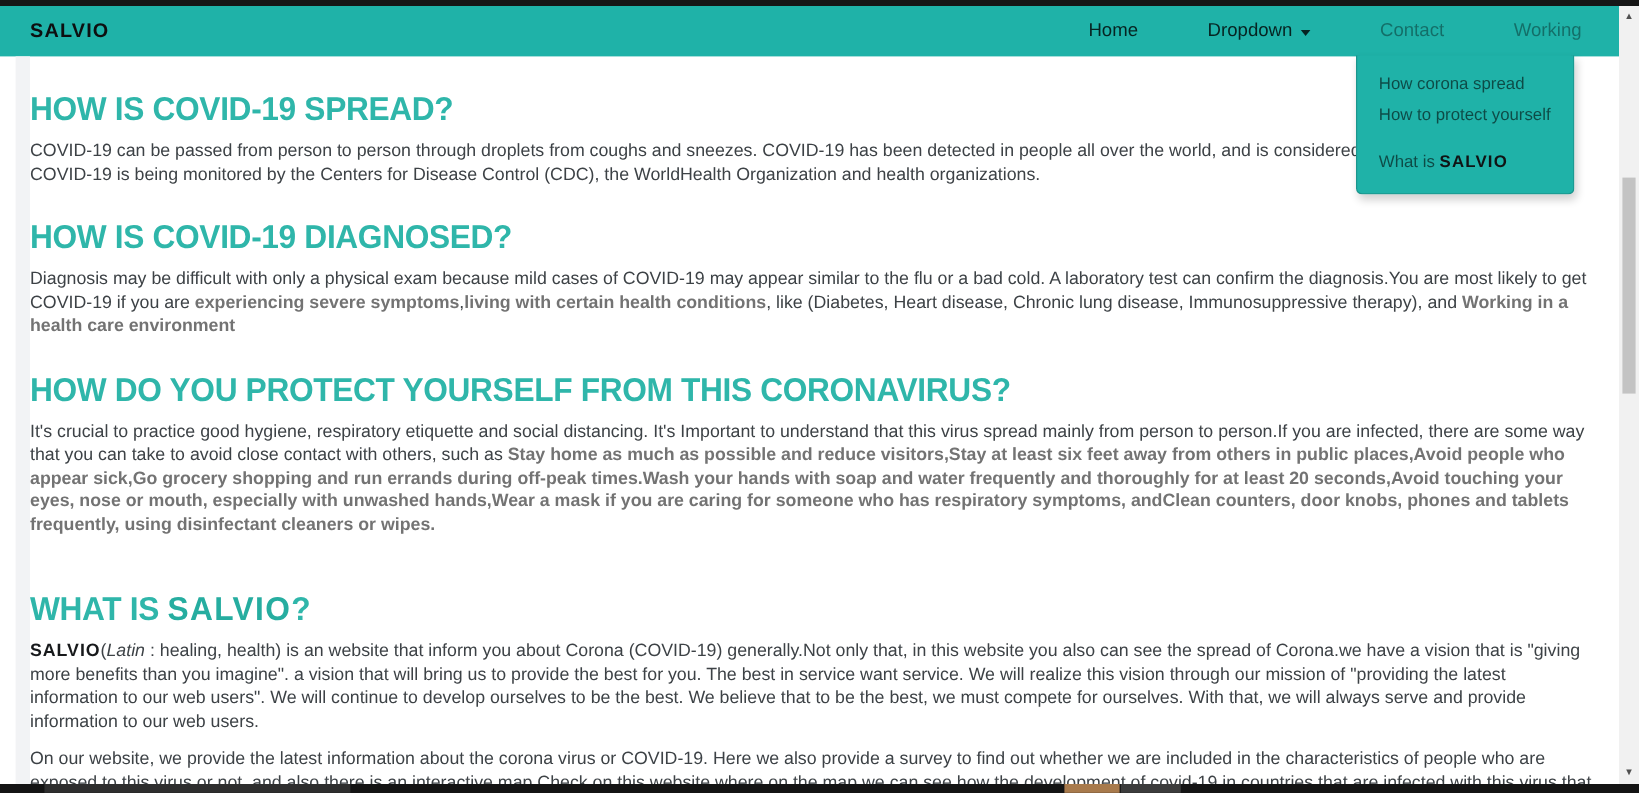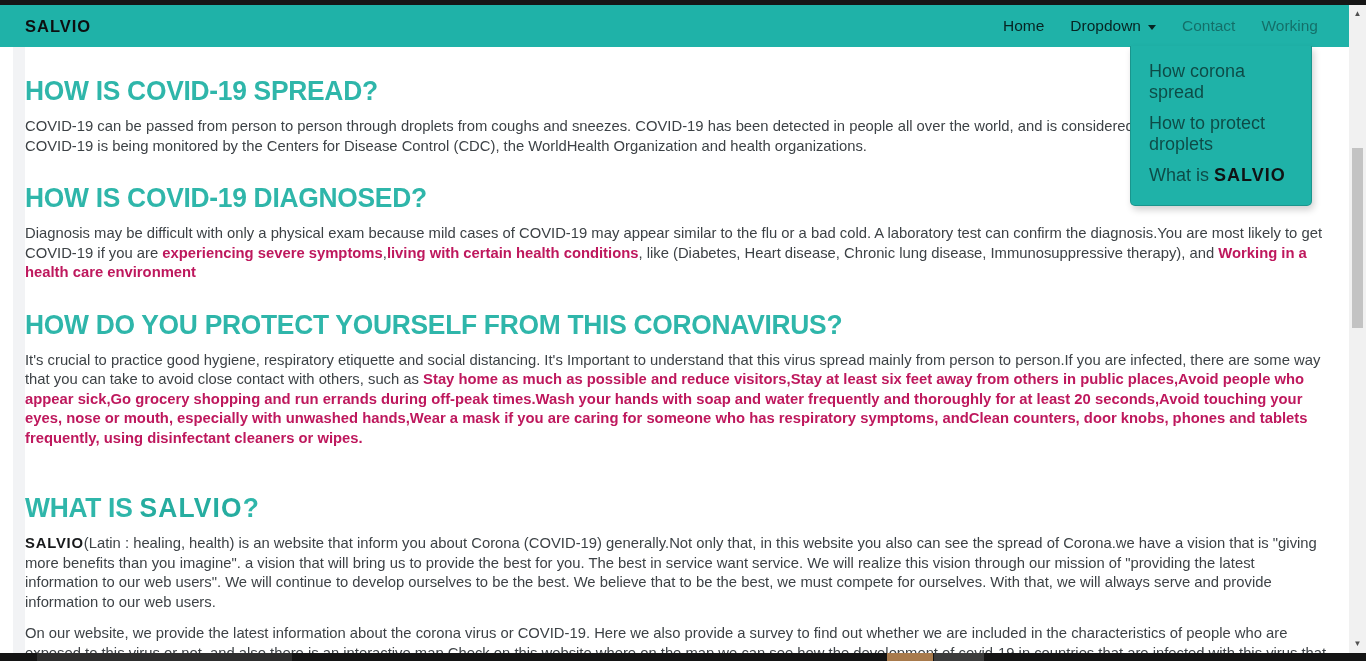--- a/index.html
+++ b/index.html
@@ -20,49 +20,49 @@
   .scroll-arrow.up { top:6px; }
   .scroll-arrow.down { bottom:9px; }
   .scroll-thumb { position:absolute; left:3px; top:148px; width:11px; height:180px; background:#c3c3c3; }
 
   
   .navbar { position:relative; margin-top:5px; height:42px; background:#1fb2a8;
             display:flex; align-items:center; justify-content:space-between;
             padding:0 48px 0 25px; z-index:20; }
   .brand { font-size:16.5px; font-weight:800; letter-spacing:1px; color:#0d0f10; cursor:pointer; }
   .nav-links { display:flex; align-items:center; gap:26px; }
-  .nav-link { font-size:15.5px; text-decoration:none; cursor:pointer; display:flex; align-items:center; gap:7px; }
+  .nav-link { font-size:15.5px; text-decoration:none; cursor:pointer; display:flex; align-items:center; gap:7px;margin-left:32px; }
   .nav-link.active { color:rgba(0,0,0,0.8); }
   .nav-link.muted  { color:rgba(0,0,0,0.38);text-align:center; }
   .caret { width:0; height:0; border-left:4.5px solid transparent; border-right:4.5px solid transparent;
            border-top:5px solid rgba(0,0,0,0.8); display:inline-block; margin-top:2px; }
 
   
   .dropdown-menu { position:absolute; left:1130px; top:46px; width:182px; background:#1fb2a8;
                    border:1px solid rgba(0,0,0,0.16); border-top:none; border-radius:0 0 5px 5px;
                    box-shadow:2px 4px 7px rgba(0,0,0,0.18); padding:10px 0 14px 0; z-index:30; }
-  .dropdown-item { display:block; padding:5px 10px 5px 18px; font-size:18px;
+  .dropdown-item { display:block; padding:5px 10px 5px 18px; font-size:14px;
                    color:rgba(0,0,0,0.58); cursor:pointer; }
-  .dropdown-item.last { }
+  .dropdown-item.last { margin-top:13px; }
   .dd-brand { font-weight:800; letter-spacing:1px; color:#101314; }
 
   
   .left-strip { position:fixed; left:13px; top:47px; width:12px; height:614px; background:#f2f3f5; z-index:1; }
 
   
   .content { position:relative; z-index:5; margin:0 35px 0 25px; }
   .sec-h { font-size:27.5px; font-weight:800; color:#2fb6aa; letter-spacing:-0.3px;
            line-height:32px; transform:scaleX(0.96); transform-origin:left; white-space:nowrap; }
   .mt-first { margin-top:28px; }
   .mt-sec   { margin-top:26px; }
   .mt-big   { margin-top:44px; }
   .para { font-size:14.8px; line-height:19.5px; color:#3d4246; margin-top:10px; text-align:left; }
   .para.follow { margin-top:12px; }
-  .seg-b { font-weight:700; color:#be185d; }
-  .seg-i { }
+  .seg-b { font-weight:700; color:#737373; }
+  .seg-i { font-style:italic; }
   .brand-inline { font-weight:800; letter-spacing:0.8px; color:#17191b; }
   .brand-heading { font-weight:800; letter-spacing:1.2px; color:#26ada0; }
 </style>
 </head>
 <body>
 
 <div class="top-bar"></div>
 
 <nav class="navbar">
   <span class="brand">SALVIO</span>
@@ -72,21 +72,21 @@
       <span>Dropdown</span>
       <span class="caret"></span>
     </a>
     <a class="nav-link muted">Contact</a>
     <a class="nav-link muted">Working</a>
   </div>
 </nav>
 
 <div class="dropdown-menu">
   <a class="dropdown-item">How corona spread</a>
-  <a class="dropdown-item">How to protect droplets</a>
+  <a class="dropdown-item">How to protect yourself</a>
   <a class="dropdown-item last">
     <span>What is </span><span class="dd-brand">SALVIO</span>
   </a>
 </div>
 
 <div class="left-strip"></div>
 
 <main class="content">
 
   <section>

